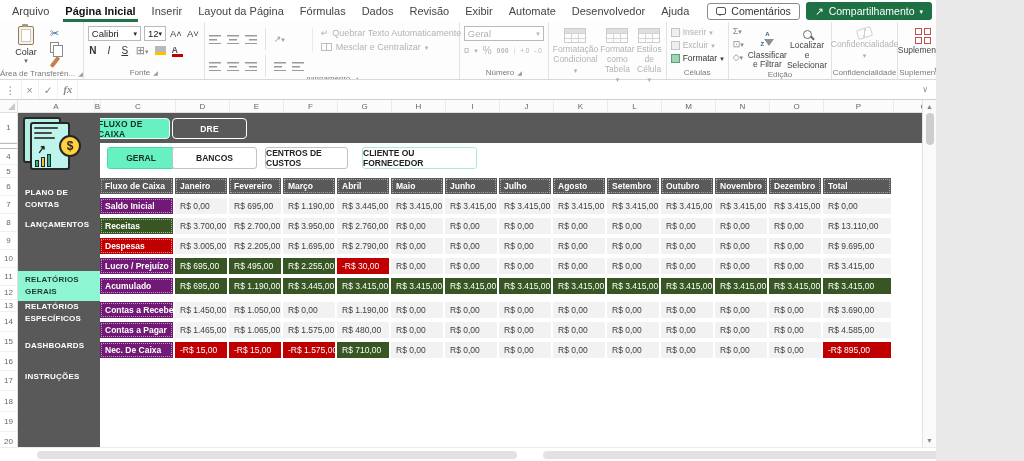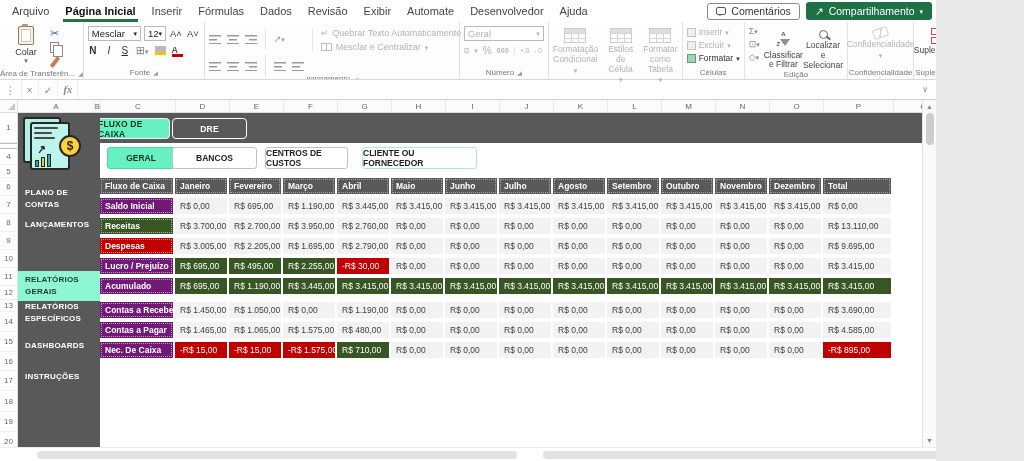--- a/index.html
+++ b/index.html
@@ -174,20 +174,21 @@
 </head>
 <body>
 
 <div class="app">
 
   <div class="menubar">
     <div style="display:flex" id="menu-items">
         <div class="mi">Arquivo</div>
         <div class="mi active">Página Inicial</div>
         <div class="mi">Inserir</div>
+        <div class="mi">Layout da Página</div>
         <div class="mi">Fórmulas</div>
         <div class="mi">Dados</div>
         <div class="mi">Revisão</div>
         <div class="mi">Exibir</div>
         <div class="mi">Automate</div>
         <div class="mi">Desenvolvedor</div>
         <div class="mi">Ajuda</div>
       </div>
     <div class="menubar-right">
       <button class="comments-btn">
@@ -220,21 +221,21 @@
           <span>Área de Transferên...</span>
           <span class="launcher">◢</span>
         </div>
     </div>
 
     <div class="rgroup g-font">
       <div class="rg-content">
         <div class="font-rows">
           <div class="frow">
             <div class="sel sel-font">
-                <span>Mesclar</span>
+                <span>Calibri</span>
                 <span class="caret">▾</span>
               </div>
             <div class="sel sel-size">
                 <span>12</span>
                 <span class="caret">▾</span>
               </div>
             <span class="abtn">A˄</span>
             <span class="abtn">A˅</span>
           </div>
           <div class="frow" style="gap:6px">
@@ -310,34 +311,34 @@
           </div>
         </div>
       </div>
       <div class="rg-label">
           <span>Número</span>
           <span class="launcher">◢</span>
         </div>
     </div>
 
     <div class="rgroup g-styles">
-      <div class="rg-content" id="styles-buttons" style="gap:10px">
+      <div class="rg-content" id="styles-buttons" style="gap:2px">
           <div class="bigbtn">
             <span class="i-table"></span>
             <span class="lbl">Formatação Condicional</span>
             <span class="caret gray">▾</span>
           </div>
           <div class="bigbtn">
             <span class="i-table"></span>
-            <span class="lbl">Estilos de Célula</span>
+            <span class="lbl">Formatar como Tabela</span>
             <span class="caret gray">▾</span>
           </div>
           <div class="bigbtn">
             <span class="i-table"></span>
-            <span class="lbl">Formatar como Tabela</span>
+            <span class="lbl">Estilos de Célula</span>
             <span class="caret gray">▾</span>
           </div>
         </div>
       <div class="rg-label">
           <span>Estilos</span>
         </div>
     </div>
 
     <div class="rgroup g-cells">
       <div class="rg-content">

